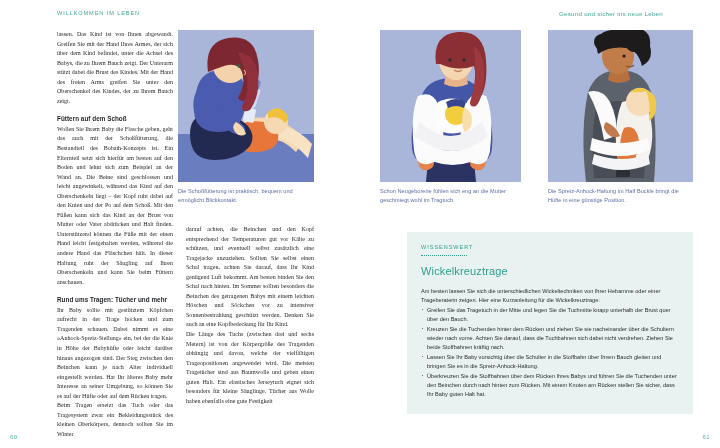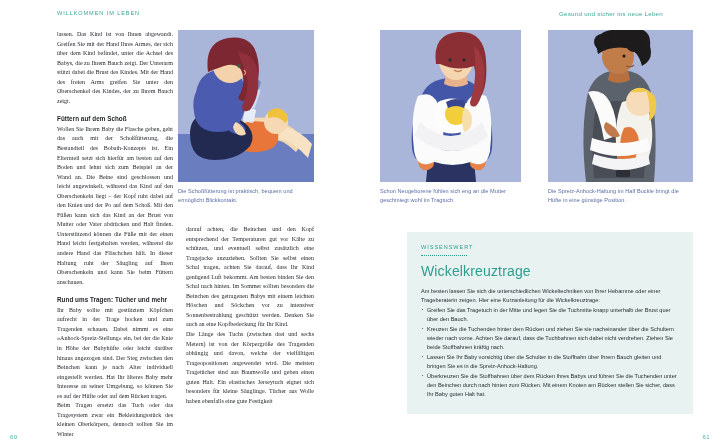--- a/index.html
+++ b/index.html
@@ -118,21 +118,21 @@
   }
   .infobox .dots {
     width: 46px;
     height: 2px;
     border-bottom: 1.4px dotted #2f9d8e;
     margin-bottom: 9px;
   }
   .infobox h2 {
     font-family: "Liberation Sans", sans-serif;
     font-weight: normal;
-    font-size: 14px;
+    font-size: 11px;
     line-height: 13px;
     color: #2f9d8e;
     margin: 0 0 9px 0;
     letter-spacing: 0.15px;
   }
   .infobox .body {
     font-family: "Liberation Sans", sans-serif;
     font-size: 5.6px;
     line-height: 9.4px;
     color: #2a2d31;

